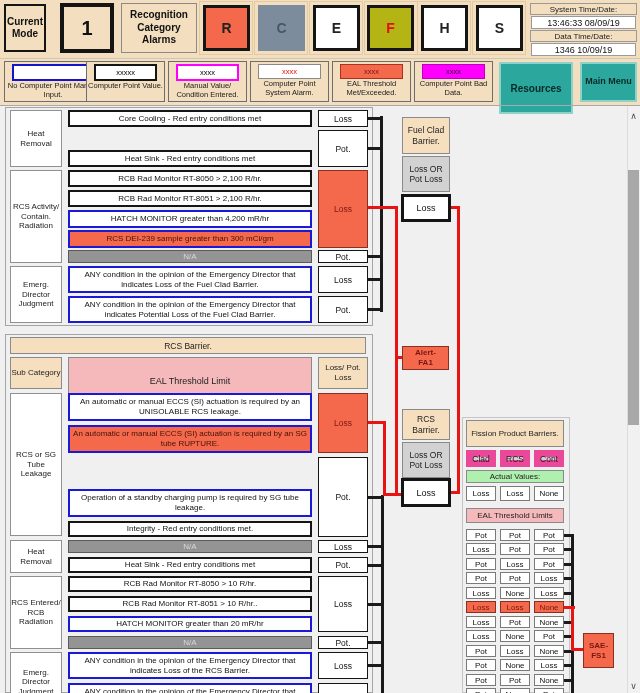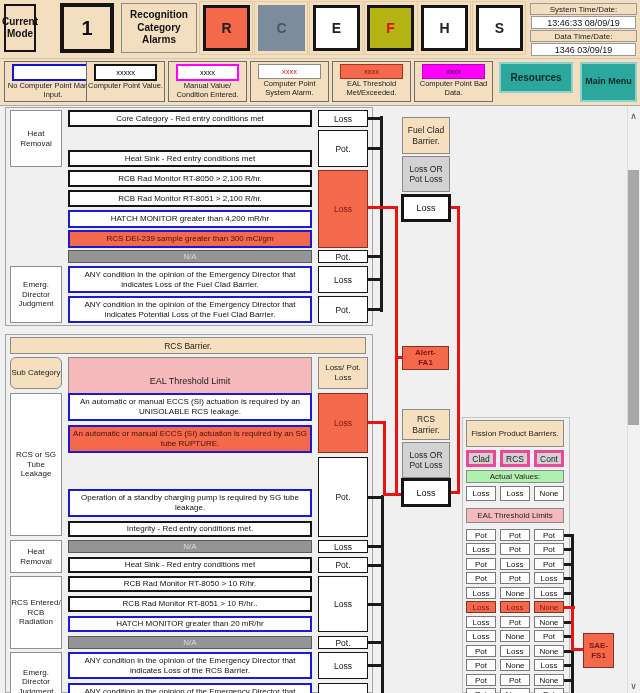--- a/index.html
+++ b/index.html
@@ -28,59 +28,59 @@
   .res{background:#fff;border:1px solid #151515;font-size:8.5px;color:#111;}
   .resred{background:#F4694C;border:1px solid #8A3020;color:#7A1512;}
   .tanhdr{background:#F6DFBE;border:1px solid #8a8a8a;font-size:8.5px;color:#222;}
   .pinkhdr{background:#F5B9BB;border:1px solid #8a8a8a;font-size:9px;color:#222;}
   .graybox{background:#D2D2D2;border:1px solid #8a8a8a;font-size:8.5px;color:#222;}
   .statebox{background:#fff;border:3px solid #151515;font-size:9px;color:#111;}
   .alertbox{background:#F4694C;border:1px solid #8A3020;color:#7A1512;font-size:8px;font-weight:bold;line-height:1.2;}
   .greenbar{background:#AFF0AF;border:1px solid #8a8a8a;font-size:8px;color:#222;}
   .pinkbar{background:#F5B9BB;border:1px solid #8a8a8a;font-size:8px;color:#222;}
   .mcell{background:#fff;border:1px solid #7a7a7a;font-size:8px;color:#111;}
-  .mhead{background:#D2D2D2;border:3px solid #ec4899;font-size:8.5px;color:#222;}
+  .mhead{background:#D2D2D2;border:7px solid #ec4899;font-size:8.5px;color:#222;}
   .hot{background:#F4694C;border-color:#8A3020;color:#7A1512;}
   .kline{background:#1a1a1a;}
   .rline{background:#E81313;}
   
   .sbtrack{background:#F1F1F1;border-left:1px solid #DCDCDC;}
   .sbthumb{background:#A8A8A8;}
   .sbarrow{font-size:9px;color:#505050;}
 </style>
 </head>
 <body>
 
 <div class="screen">
 
   <div class="abs hdr" style="left:0;top:0;width:640px;height:106px;"></div>
   <div class="abs" style="left:0;top:58px;width:640px;height:1px;background:#CFC6B4;"></div>
 
-  <div class="abs tanbtn flexc" style="left:4px;top:4px;width:32px;height:48px;font-size:10px;line-height:1.2;">Current Mode</div>
+  <div class="abs tanbtn flexc" style="left:4px;top:4px;width:42px;height:48px;font-size:10px;line-height:1.2;">Current Mode</div>
   <div class="abs tanbtn flexc" style="left:60px;top:3px;width:54px;height:50px;border-width:4px;font-size:20px;">1</div>
   <div class="abs flexc" style="left:121px;top:3px;width:76px;height:50px;background:#F3DFC0;border:1px solid #8a8a8a;font-weight:bold;font-size:10px;line-height:1.25;color:#111;">Recognition Category Alarms</div>
 
   <div class="abs frame" style="left:199px;top:1px;width:54px;height:54px;"></div>
   <div class="abs frame" style="left:254px;top:1px;width:54px;height:54px;"></div>
   <div class="abs frame" style="left:309px;top:1px;width:54px;height:54px;"></div>
   <div class="abs frame" style="left:364px;top:1px;width:54px;height:54px;"></div>
   <div class="abs frame" style="left:417px;top:1px;width:54px;height:54px;"></div>
   <div class="abs frame" style="left:472px;top:1px;width:54px;height:54px;"></div>
 
   <div class="abs letterbox flexc" style="left:203px;top:5px;width:47px;height:46px;background:#F4694C;color:#222;">R</div>
   <div class="abs flexc" style="left:258px;top:5px;width:47px;height:46px;background:#7D8C9D;color:#46566A;font-weight:bold;font-size:14px;">C</div>
   <div class="abs letterbox flexc" style="left:313px;top:5px;width:47px;height:46px;background:#fff;color:#222;">E</div>
   <div class="abs letterbox flexc" style="left:367px;top:5px;width:47px;height:46px;background:#B4B414;color:#E01010;">F</div>
   <div class="abs letterbox flexc" style="left:421px;top:5px;width:47px;height:46px;background:#fff;color:#222;">H</div>
   <div class="abs letterbox flexc" style="left:476px;top:5px;width:47px;height:46px;background:#fff;color:#222;">S</div>
 
   <div class="abs tlab flexc" style="left:530px;top:3px;width:107px;height:12px;">System Time/Date:</div>
   <div class="abs tval flexc" style="left:531px;top:16px;width:105px;height:13px;">13:46:33  08/09/19</div>
   <div class="abs tlab flexc" style="left:530px;top:30px;width:107px;height:12px;">Data Time/Date:</div>
-  <div class="abs tval flexc" style="left:531px;top:43px;width:105px;height:13px;">1346  03/09/19</div>
+  <div class="abs tval flexc" style="left:531px;top:43px;width:105px;height:13px;">1346  10/09/19</div>
 
   <div class="abs lgbox" style="left:4px;top:61px;width:98px;height:41px;">
     <div class="sw" style="margin:2px 7px 1px 7px;border:2px solid #1414CC;"></div>
     <div class="lgcap">No Computer Point Manual Input.</div>
   </div>
   <div class="abs lgbox" style="left:86px;top:61px;width:79px;height:41px;">
     <div class="sw" style="margin:2px 7px 1px 7px;border:2px solid #151515;">xxxxx</div>
     <div class="lgcap">Computer Point Value.</div>
   </div>
   <div class="abs lgbox" style="left:168px;top:61px;width:79px;height:41px;">
@@ -92,30 +92,31 @@
     <div class="lgcap">Computer Point System Alarm.</div>
   </div>
   <div class="abs lgbox" style="left:332px;top:61px;width:79px;height:41px;">
     <div class="sw" style="margin:2px 7px 1px 7px;border:1px solid #B03020;background:#F4694C;color:#7A1512;">xxxx</div>
     <div class="lgcap">EAL Threshold Met/Exceeded.</div>
   </div>
   <div class="abs lgbox" style="left:414px;top:61px;width:79px;height:41px;">
     <div class="sw" style="margin:2px 7px 1px 7px;border:1px solid #C000C0;background:#FF00FF;color:#2a002a;">xxxx</div>
     <div class="lgcap">Computer Point Bad Data.</div>
   </div>
-  <div class="abs teal flexc" style="left:499px;top:62px;width:74px;height:31px;font-size:10px;">Resources</div>
+  <div class="abs teal flexc" style="left:499px;top:62px;width:74px;height:52px;font-size:10px;">Resources</div>
   <div class="abs teal flexc" style="left:580px;top:62px;width:57px;height:40px;font-size:9px;line-height:1.25;">Main Menu</div>
 
   <div class="abs" style="left:0;top:105px;width:640px;height:1px;background:#A9A9A9;"></div>
 
   <div class="abs tblframe" style="left:5px;top:107px;width:368px;height:219px;"></div>
   <div class="abs glabel flexc" style="left:10px;top:110px;width:52px;height:57px;">Heat Removal</div>
+  <div class="abs glabel flexc" style="left:10px;top:170px;width:52px;height:93px;">RCS Activity/ Contain. Radiation</div>
   <div class="abs glabel flexc" style="left:10px;top:266px;width:52px;height:57px;">Emerg. Director Judgment</div>
 
-  <div class="abs cell flexc" style="left:68px;top:110px;width:244px;height:17px;">Core Category - Red entry conditions met</div>
+  <div class="abs cell flexc" style="left:68px;top:110px;width:244px;height:17px;">Core Cooling - Red entry conditions met</div>
   <div class="abs cell flexc" style="left:68px;top:150px;width:244px;height:17px;">Heat Sink - Red entry conditions met</div>
   <div class="abs cell flexc" style="left:68px;top:170px;width:244px;height:17px;">RCB Rad Monitor RT-8050 &gt; 2,100 R/hr.</div>
   <div class="abs cell flexc" style="left:68px;top:190px;width:244px;height:17px;">RCB Rad Monitor RT-8051 &gt; 2,100 R/hr.</div>
   <div class="abs cell bb flexc" style="left:68px;top:210px;width:244px;height:18px;">HATCH MONITOR greater than 4,200 mR/hr</div>
   <div class="abs cell bb redbg flexc" style="left:68px;top:230px;width:244px;height:18px;">RCS DEI-239 sample  greater than 300 mCi/gm</div>
   <div class="abs na flexc" style="left:68px;top:250px;width:244px;height:13px;font-size:8px;">N/A</div>
   <div class="abs cell bb flexc" style="left:68px;top:266px;width:244px;height:27px;">ANY condition in the opinion of the Emergency Director that indicates Loss of the Fuel Clad Barrier.</div>
   <div class="abs cell bb flexc" style="left:68px;top:296px;width:244px;height:27px;">ANY condition in the opinion of the Emergency Director that indicates Potential Loss of the Fuel Clad Barrier.</div>
 
   <div class="abs res flexc" style="left:318px;top:110px;width:50px;height:17px;">Loss</div>
@@ -142,21 +143,21 @@
   <div class="abs rline" style="left:451px;top:206px;width:9px;height:3px;"></div>
   <div class="abs rline" style="left:457px;top:206px;width:3px;height:288px;"></div>
   <div class="abs rline" style="left:450px;top:491px;width:10px;height:3px;"></div>
 
   <div class="abs alertbox flexc" style="left:402px;top:346px;width:47px;height:24px;">
       <span style="width:34px;">Alert-FA1</span>
     </div>
 
   <div class="abs tblframe" style="left:5px;top:334px;width:368px;height:359px;"></div>
   <div class="abs tanhdr flexc" style="left:10px;top:337px;width:356px;height:17px;">RCS Barrier.</div>
-  <div class="abs tanhdr flexc" style="left:10px;top:357px;width:52px;height:32px;font-size:8px;line-height:1.2;border-radius:6px;">Sub Category</div>
+  <div class="abs tanhdr flexc" style="left:10px;top:357px;width:52px;height:32px;font-size:8px;line-height:1.2;">Sub Category</div>
   <div class="abs pinkhdr flexc" style="left:68px;top:357px;width:244px;height:48px;">EAL Threshold Limit</div>
   <div class="abs tanhdr flexc" style="left:318px;top:357px;width:50px;height:32px;font-size:8px;line-height:1.2;">Loss/ Pot. Loss</div>
 
   <div class="abs glabel flexc" style="left:10px;top:393px;width:52px;height:143px;">RCS or SG Tube Leakage</div>
   <div class="abs glabel flexc" style="left:10px;top:540px;width:52px;height:33px;">Heat Removal</div>
   <div class="abs glabel flexc" style="left:10px;top:576px;width:52px;height:73px;">RCS Entered/ RCB Radiation</div>
   <div class="abs glabel flexc" style="left:10px;top:652px;width:52px;height:60px;">Emerg. Director Judgment</div>
 
   <div class="abs cell bb flexc" style="left:68px;top:393px;width:244px;height:28px;">An automatic or manual ECCS  (SI) actuation is required by an UNISOLABLE RCS leakage.</div>
   <div class="abs cell bb redbg flexc" style="left:68px;top:425px;width:244px;height:28px;">An automatic or manual ECCS  (SI) actuation is required by an SG tube RUPTURE.</div>

